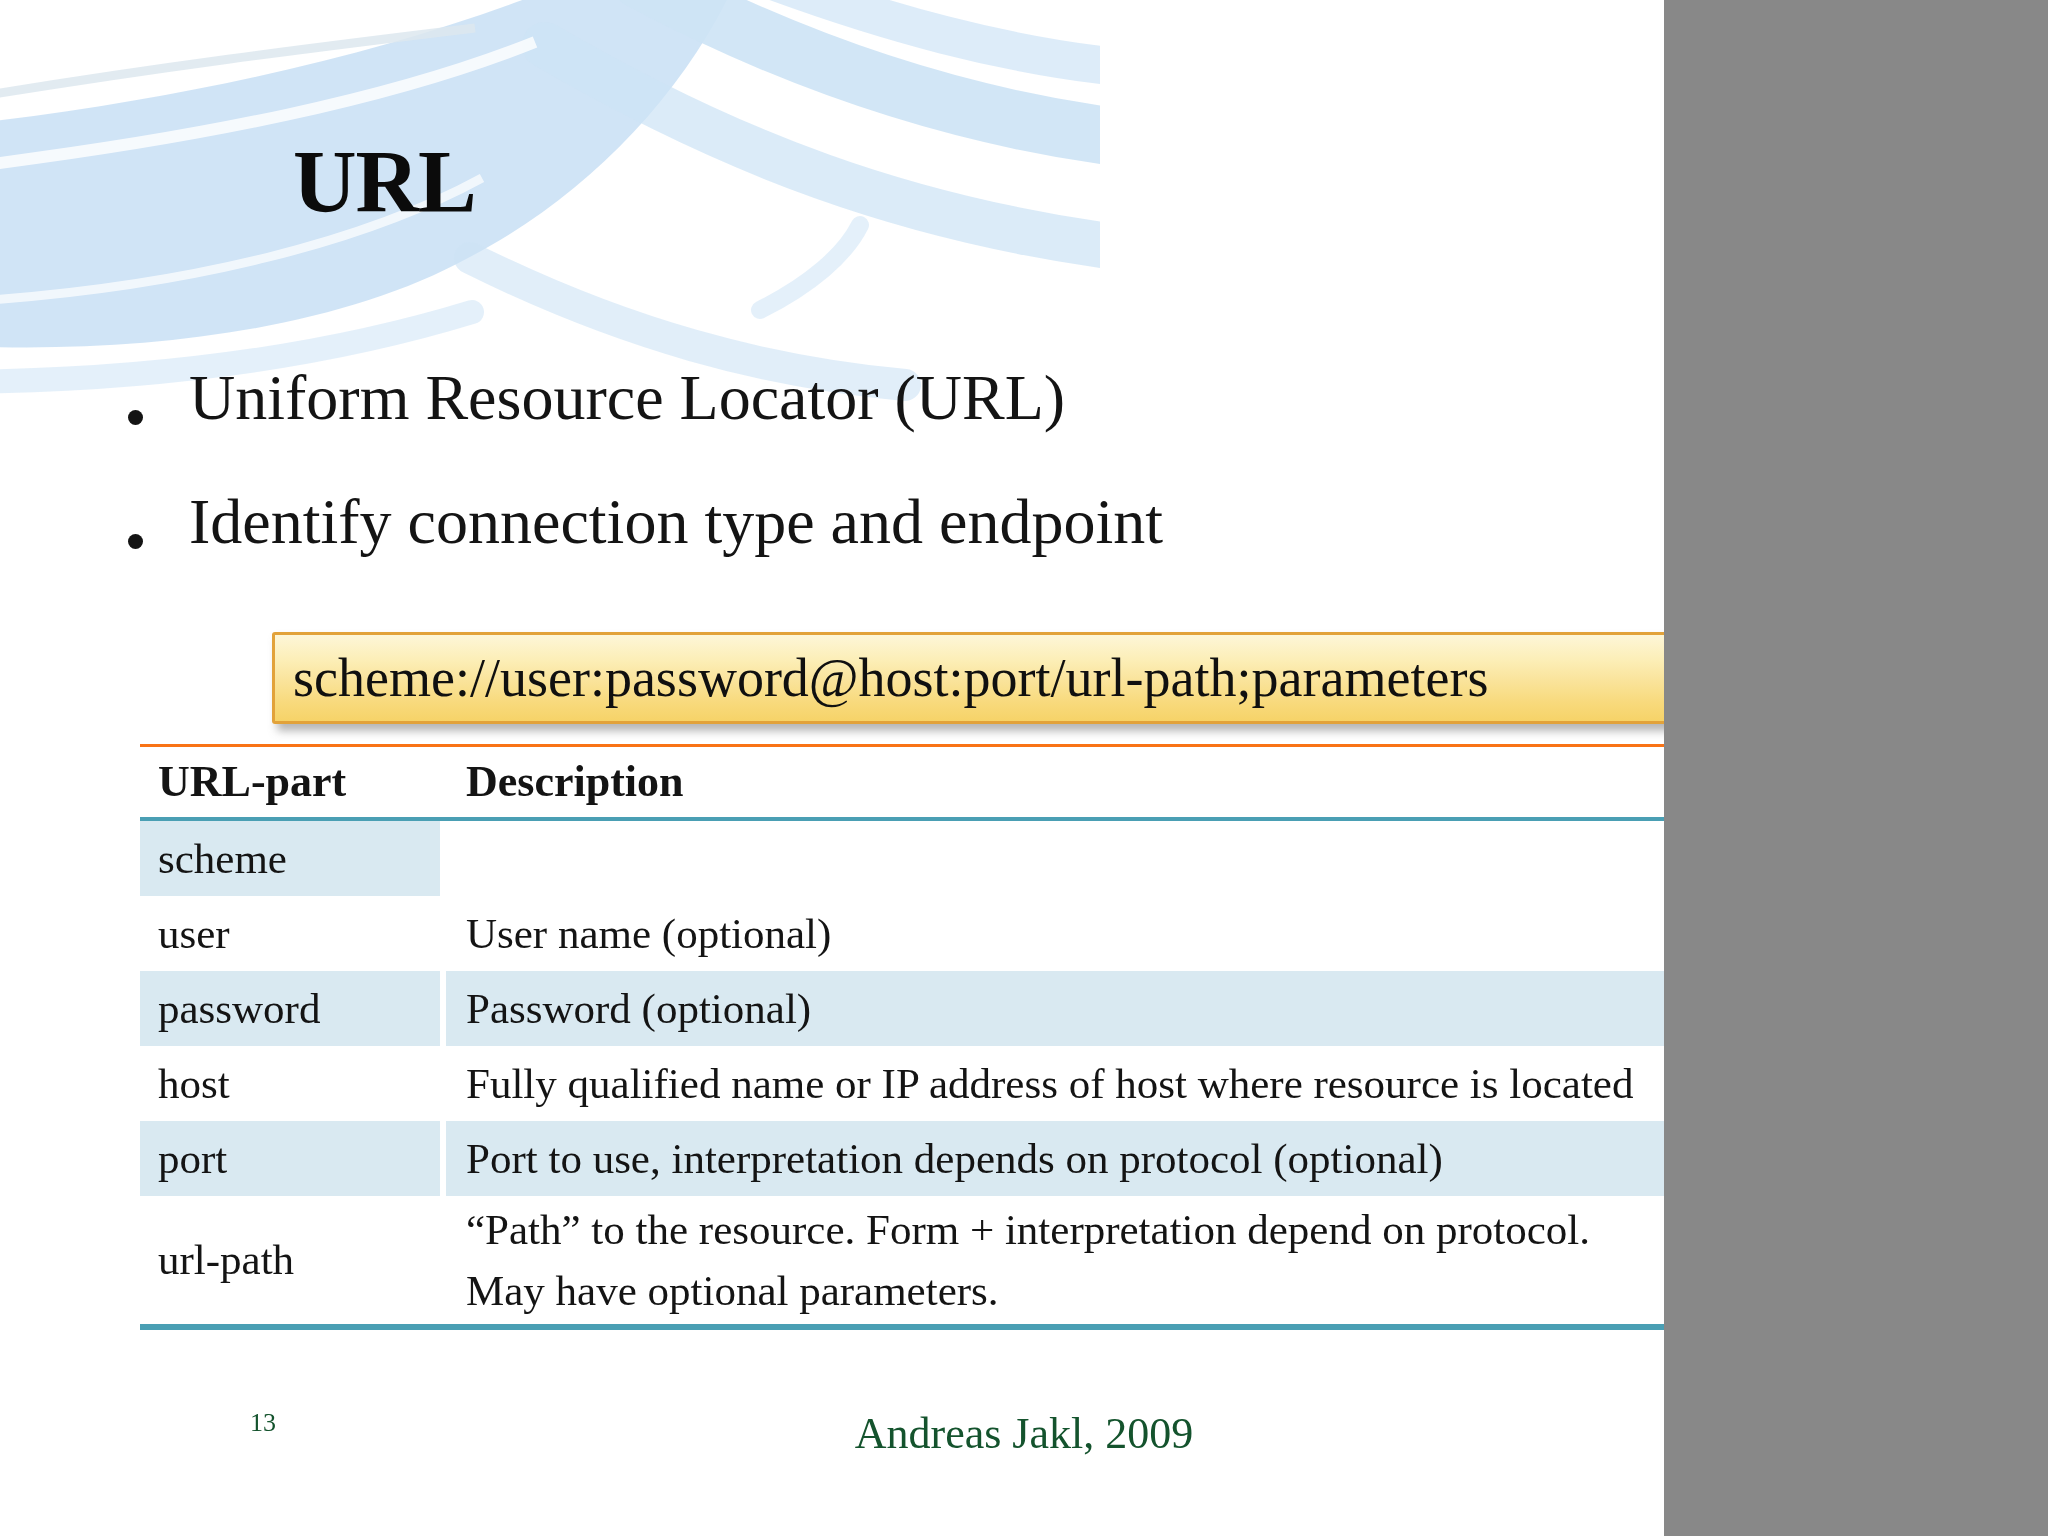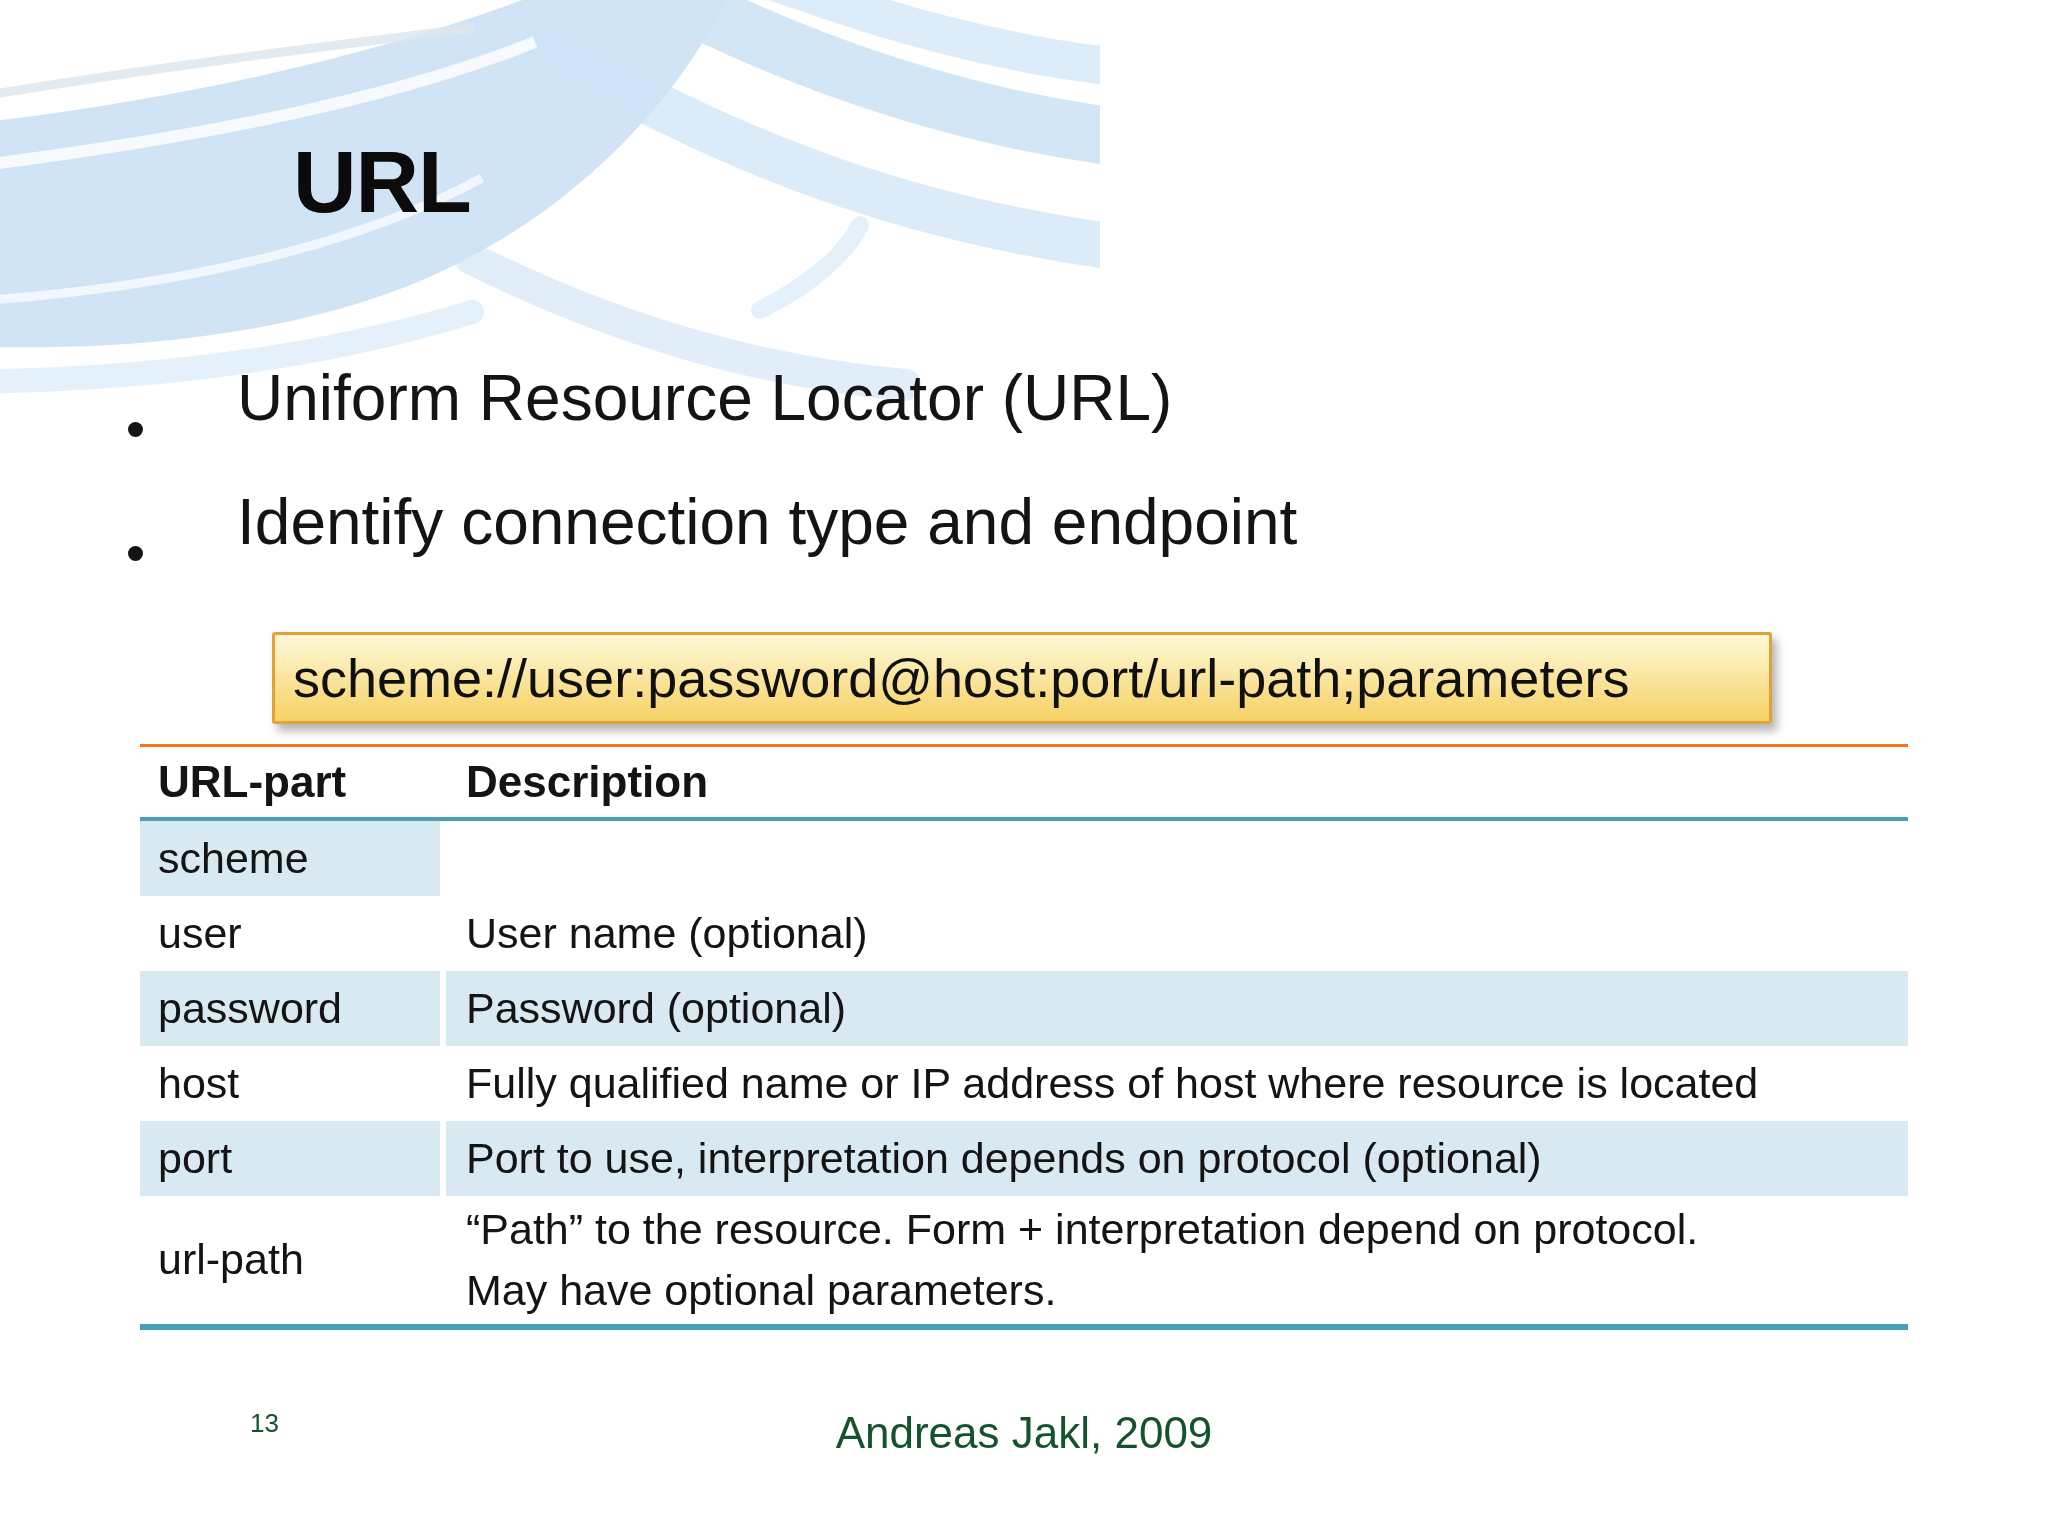--- a/index.html
+++ b/index.html
@@ -1,31 +1,31 @@
 <!DOCTYPE html>
 <html><head>
 <meta charset="utf-8">
 <style>
   html,body{margin:0;padding:0;background:#888;}
   .slide{
     position:relative;
-    width:2048px;height:1536px;
+    width:1664px;height:1536px;
     background:#ffffff;
     overflow:hidden;
-    font-family:Liberation Sans, sans-serif;
+    font-family:Liberation Serif, serif;
     color:#121212;
   }
   .swoosh{position:absolute;left:0;top:0;width:1100px;height:430px;}
   .page-title{
     position:absolute;left:293px;top:138px;
     font-size:88px;font-weight:700;color:#0b0b0b;
     line-height:1;letter-spacing:-1px;
   }
   .bullets{position:absolute;left:126px;top:360px;width:1700px;list-style:none;margin:0;padding:0;}
-  .bullet-item{display:flex;align-items:flex-end;margin-bottom:47px;gap:48px;}
+  .bullet-item{display:flex;align-items:center;margin-bottom:47px;}
   .bullet-dot{flex:0 0 auto;width:15px;height:15px;border-radius:50%;background:#141414;margin:38px 46px 0 2px;}
   .bullet-text{font-size:64px;line-height:1.2;color:#141414;}
   .url-box{
     position:absolute;left:272px;top:632px;width:1500px;height:92px;
     box-sizing:border-box;
     border:3px solid #e2a23a;border-radius:3px;
     background:linear-gradient(180deg,#fdf6d8 0%,#fceeb6 30%,#fae49c 52%,#f8da7d 78%,#f6d368 100%);
     box-shadow:5px 7px 9px rgba(110,110,110,0.5);
     display:flex;align-items:center;
   }

